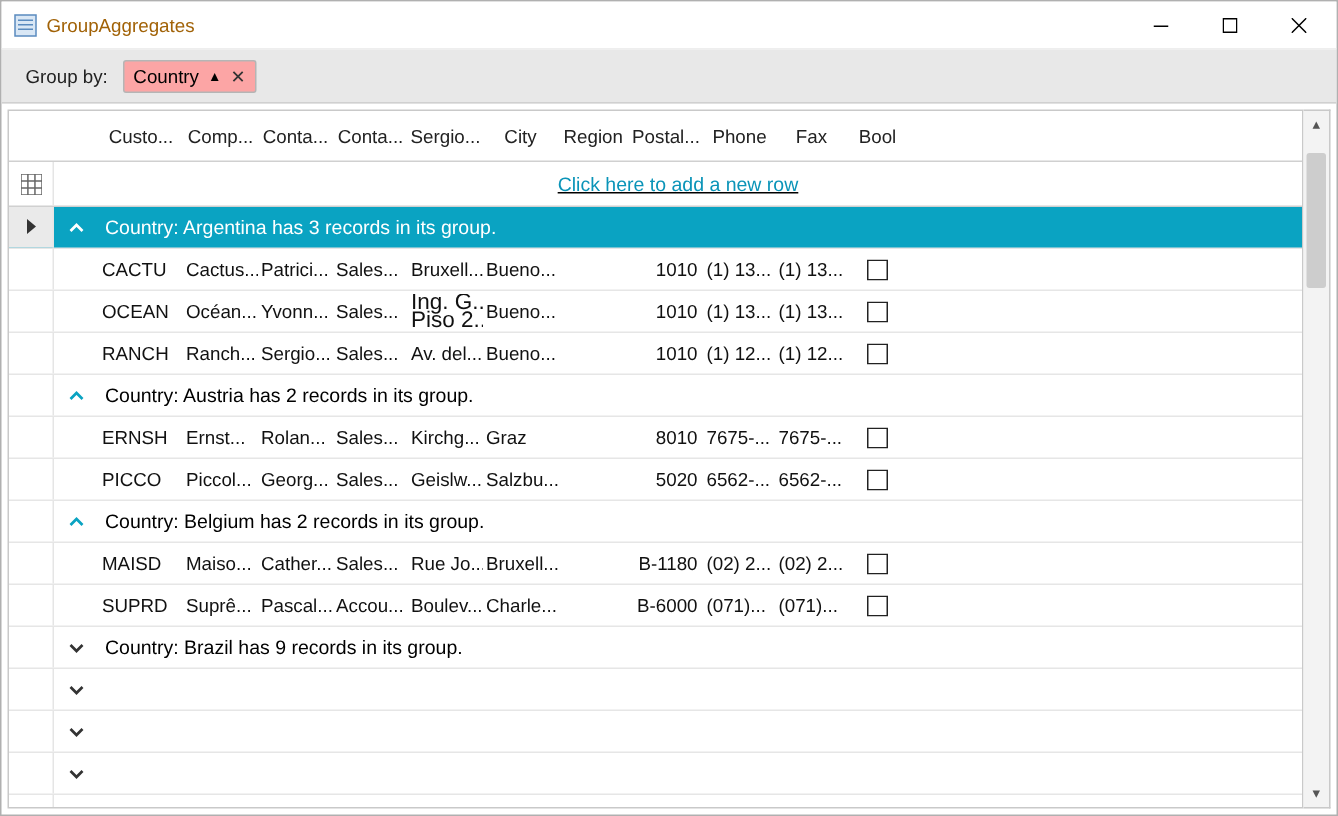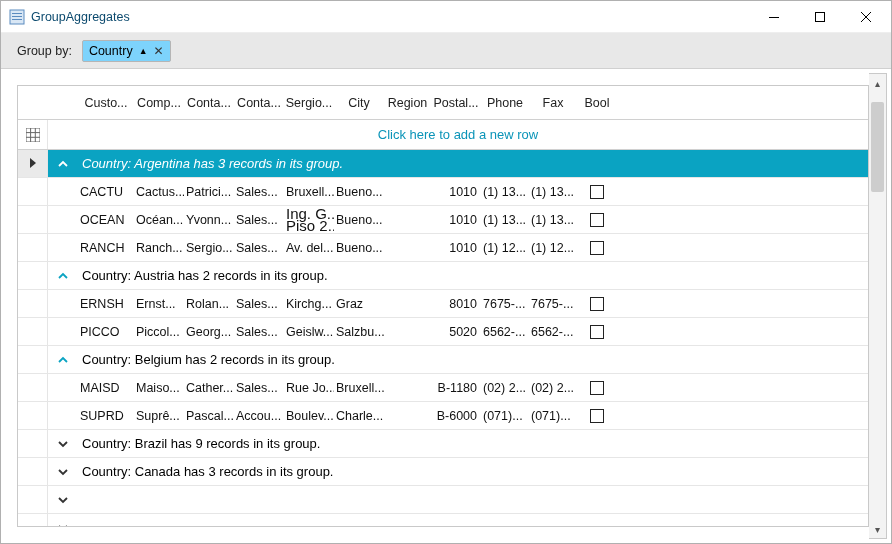--- a/index.html
+++ b/index.html
@@ -1,53 +1,53 @@
 <!DOCTYPE html>
 <html><head>
 <meta charset="utf-8">
 <style>
   * { box-sizing: border-box; }
   html, body { margin: 0; padding: 0; font-family: "Segoe UI", Arial, sans-serif; font-size: 13px; background:#f0f0f0; }
   .window { width: 892px; height: 544px; background: #fff; border: 1px solid #b0b0b0; display: flex; flex-direction: column; overflow:hidden;}
   
   .titlebar { height: 32px; display: flex; align-items: center; padding: 0 2px 0 8px; background:#fff; border-bottom:1px solid #eee;}
   .titlebar .appicon { width:16px; height:16px; margin-right:6px; display:flex; align-items:center; justify-content:center;}
-  .titlebar .title { flex: 0 0 auto; font-size: 12.5px; color:#0c4a6e;}
+  .titlebar .title { flex: 0 0 auto; font-size: 12.5px; color:#a16207;}
   .titlebar .spacer { flex:1; }
   .titlebar .winbtns { display:flex; }
   .titlebar .winbtn { width:46px; height:32px; display:flex; align-items:center; justify-content:center; }
   .titlebar .winbtn svg { width:10px; height:10px; }
   
   .groupby { height:36px; background:#e8e8e8; border-bottom:1px solid #d0d0d0; display:flex; align-items:center; padding:0 16px; gap:10px;}
   .groupby-label { font-size:12.5px; color:#222;}
-  .groupby-chip { background:#7dd3fc; border:1px solid #b5b5b5; border-radius:2px; height:22px; display:flex; align-items:center; padding:0 6px; gap:6px; font-size:12.5px; cursor:pointer;}
+  .groupby-chip { background:#fca5a5; border:1px solid #b5b5b5; border-radius:2px; height:22px; display:flex; align-items:center; padding:0 6px; gap:6px; font-size:12.5px; cursor:pointer;}
   .groupby-chip .sort { font-size:9px;}
   .groupby-chip .chip-x { font-size:12px; color:#333; cursor:pointer;}
   
   .gridwrap { flex:1; display:flex; overflow:hidden;}
-  .grid { flex:1; border:1px solid #c9c9c9; margin:16px; margin-right:0; display:flex; flex-direction:column; overflow:hidden; }
+  .grid { flex:1; border:1px solid #c9c9c9; margin:4px; margin-right:0; display:flex; flex-direction:column; overflow:hidden; }
   .scrollbar { width:18px; margin:4px 4px 4px 0; border:1px solid #c9c9c9; border-left:none; background:#f3f3f3; display:flex; flex-direction:column; }
   .scrollbar .arrow { height:18px; display:flex; align-items:center; justify-content:center; color:#555; font-size:10px;}
   .scrollbar .track { flex:1; position:relative;}
   .scrollbar .thumb { position:absolute; left:2px; right:2px; top:10px; height:90px; background:#cdcdcd; border-radius:2px;}
   
   .row { display:grid; grid-template-columns: 30px 30px 56px 50px 50px 50px 50px 50px 47px 50px 48px 48px 40px; align-items:center; }
   .hdr { height:34px; border-bottom:1px solid #d0d0d0; background:#fff;}
   .hdr .cell { height:100%; display:flex; align-items:center; justify-content:center; font-size:12.5px; color:#222; cursor:pointer; white-space:nowrap; overflow:hidden;}
   .hdr .cell+.cell { }
-  .addnew { height:30px; border-bottom:1px solid #d0d0d0; display:grid; grid-template-columns:30px 1fr;}
+  .addnew { height:30px; border-bottom:1px solid #d0d0d0; display:grid; grid-template-columns:30px 1fr;text-decoration:underline;}
   .addnew .iconcell { border-right:1px solid #e5e5e5; display:flex; align-items:center; justify-content:center;}
   .addnew .addtext { display:flex; align-items:center; justify-content:center; color:#0a94b8; font-size:13px; cursor:pointer;}
   .body { flex:1; overflow:hidden;}
   .grouprow { height:28px; display:grid; grid-template-columns:30px 30px 1fr; align-items:center; border-bottom:1px solid #e6e6e6; cursor:pointer;}
   .grouprow .indicator { height:100%; border-right:1px solid #e5e5e5;}
   .grouprow .toggle { display:flex; align-items:center; justify-content:center;}
   .grouprow .gtitle { font-size:13px; padding-left:4px; white-space:nowrap; overflow:hidden; text-overflow:ellipsis;}
   .grouprow.sel { background:#0aa3c2; color:#fff;}
-  .grouprow.sel .gtitle { font-weight:500;font-style:italic;}
+  .grouprow.sel .gtitle { font-weight:500;}
   .grouprow.sel .indicator { background:#eaeaea;}
   .grouprow.sel .indicator::after { content:""; display:block; margin:8px auto; width:0;height:0; border-top:5px solid transparent; border-bottom:5px solid transparent; border-left:6px solid #333;}
   .chev { width:12px; height:12px;}
   .datarow { height:28px; border-bottom:1px solid #e6e6e6;}
   .datarow .cell { font-size:12.5px; color:#111; padding:0 2px; white-space:nowrap; overflow:hidden; text-overflow:ellipsis; display:flex; align-items:center;}
   .datarow .cell.center { justify-content:center;}
   .datarow .cell.num { justify-content:flex-end; padding-right:4px;}
   .datarow .indcell { height:100%; border-right:1px solid #e5e5e5;}
   .chk { width:14px; height:14px; border:1.5px solid #222; background:#fff;}
   .iconcell svg { width:14px; height:14px;}
@@ -287,21 +287,20 @@
             </div>
     <div class="gtitle">Country: Brazil has 9 records in its group.</div>
   </div>
           <div class="grouprow">
     <div class="indicator"></div>
     <div class="toggle">
               <svg class="chev" viewBox="0 0 12 12">
                 <path d="M2 4 L6 8 L10 4" fill="none" stroke="#333" stroke-width="1.8"></path>
               </svg>
             </div>
-    <div class="gtitle">Country: Canada has 3 records in its group.</div>
   </div>
           <div class="grouprow">
     <div class="indicator"></div>
     <div class="toggle">
               <svg class="chev" viewBox="0 0 12 12">
                 <path d="M2 4 L6 8 L10 4" fill="none" stroke="#333" stroke-width="1.8"></path>
               </svg>
             </div>
   </div>
           <div class="grouprow">

